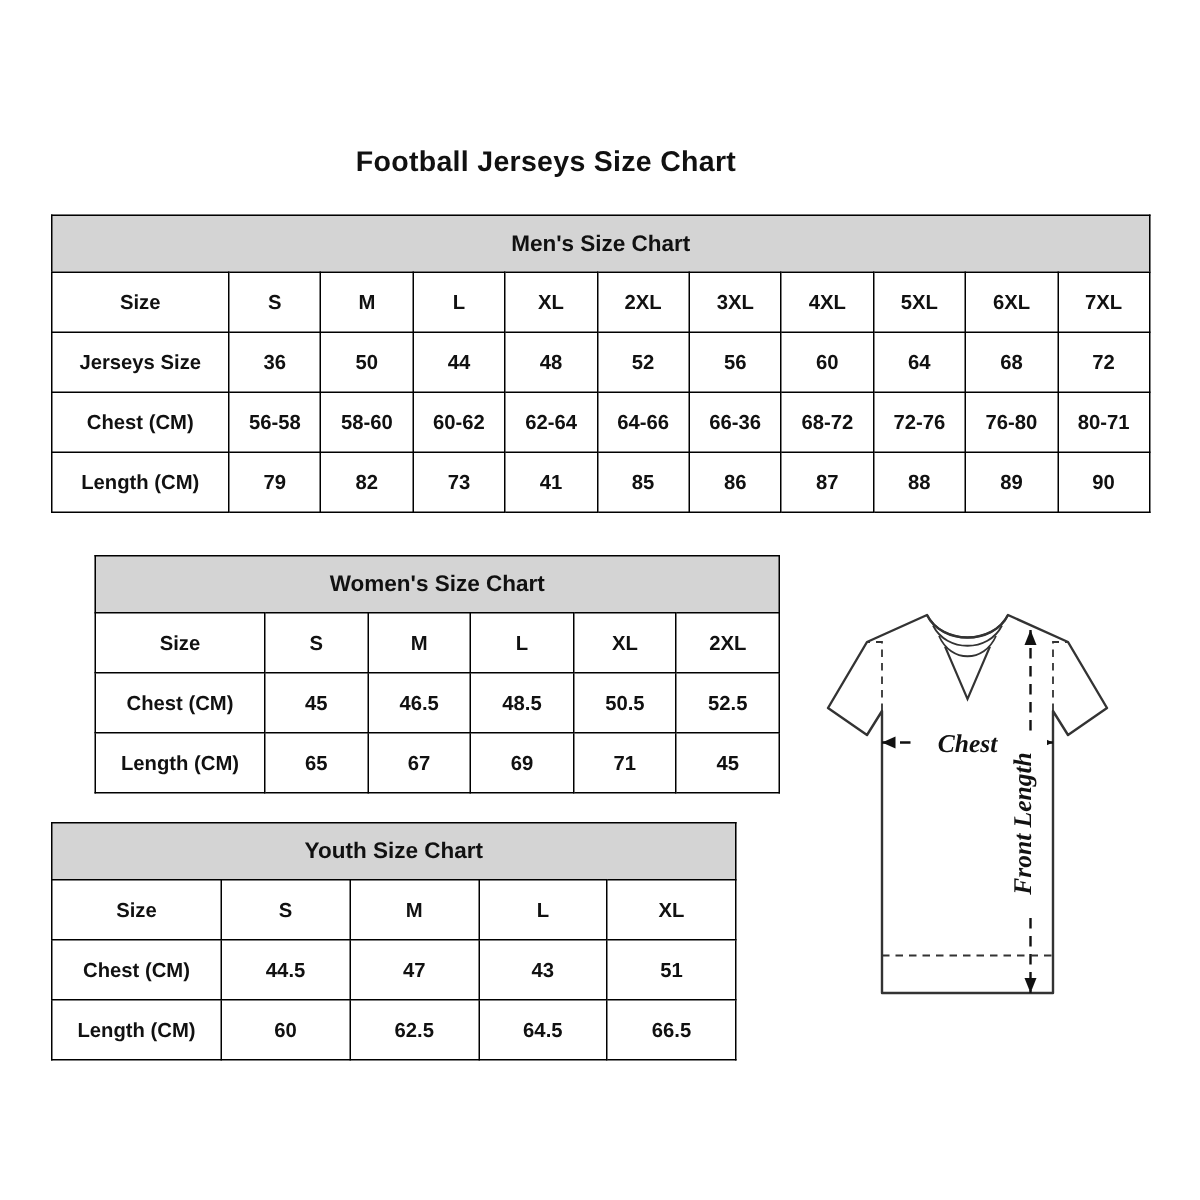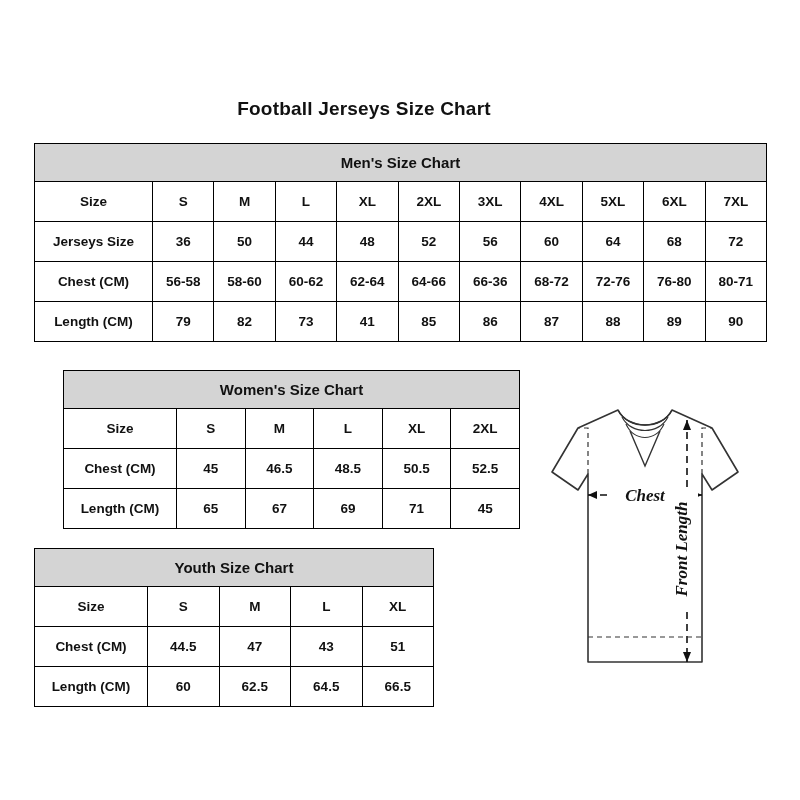--- a/index.html
+++ b/index.html
@@ -78,21 +78,21 @@
   #womens-wrap table { width: 457px; }
   #womens-wrap col.label { width: 113px; }
 
   
   #youth-wrap {
     position: absolute;
     left: 34px;
     top: 548px;
     width: 457px;
   }
-  #youth-wrap table { width: 400px; }
+  #youth-wrap table { width: 457px; }
   #youth-wrap col.label { width: 113px; }
 
   
   #jersey-diagram {
     position: absolute;
     left: 500px;
     top: 400px;
     width: 290px;
     height: 300px;
   }

